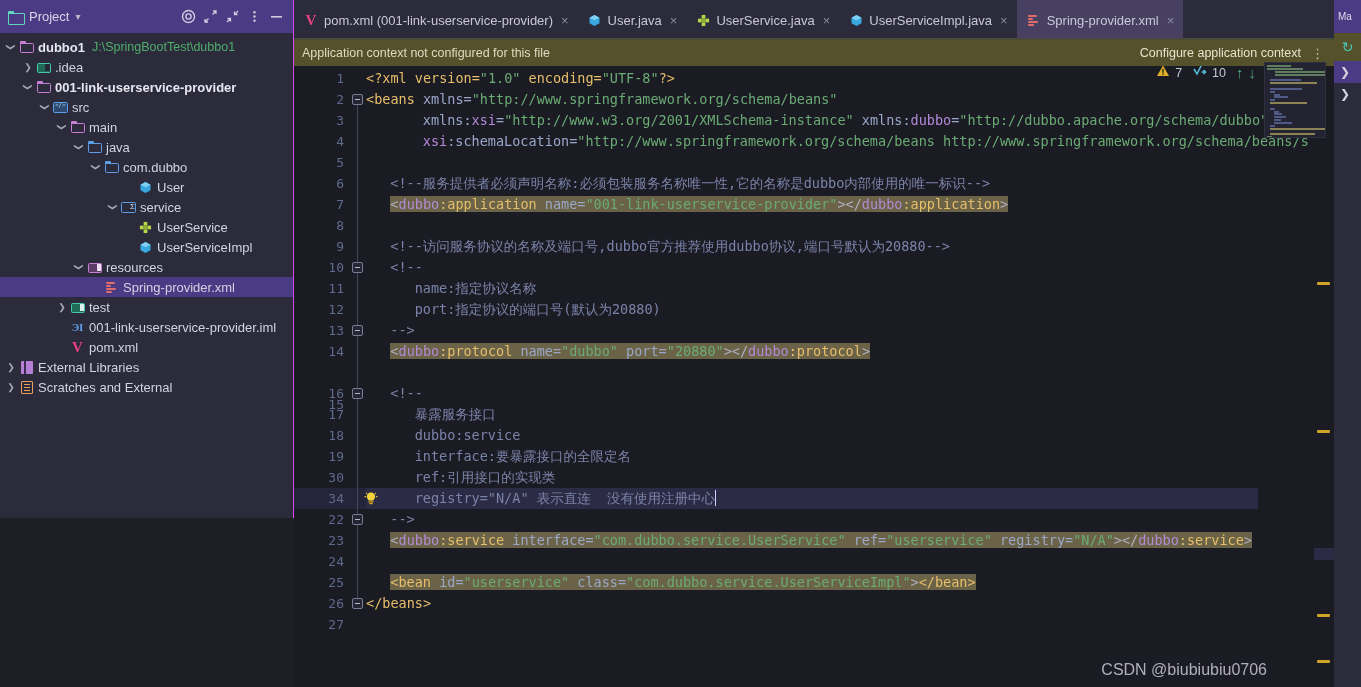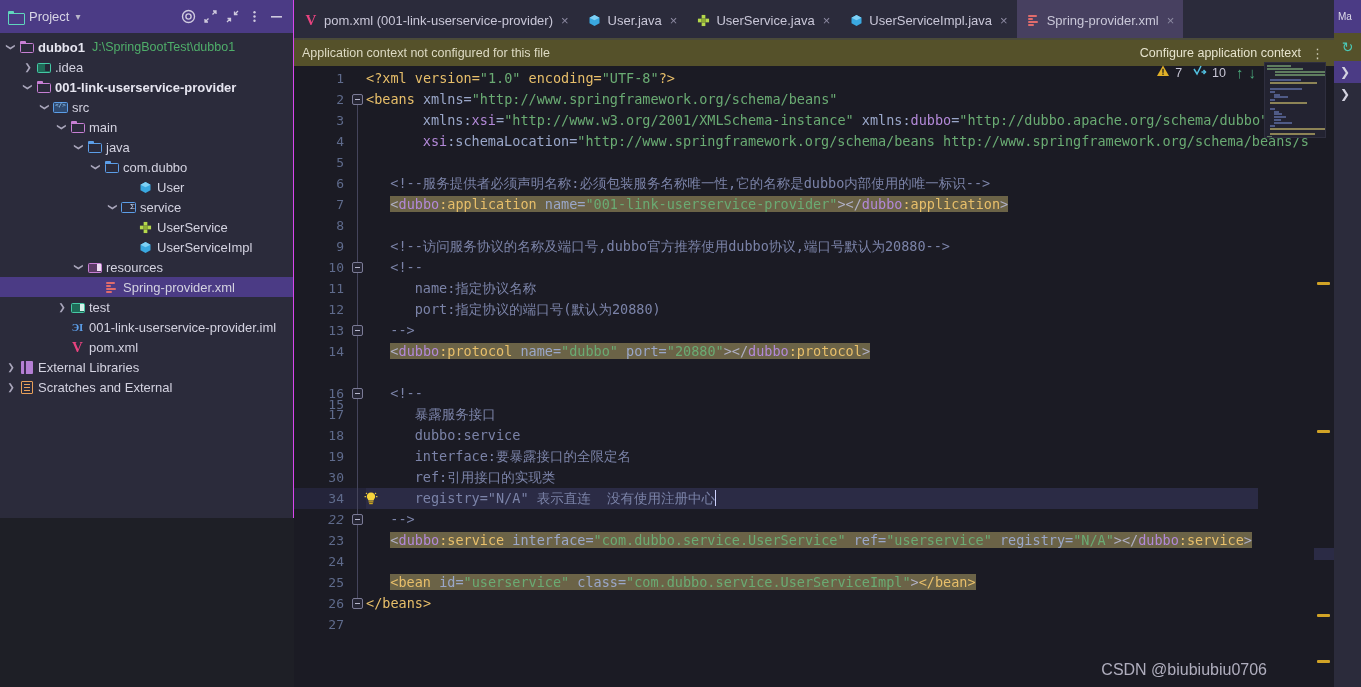--- a/index.html
+++ b/index.html
@@ -419,21 +419,21 @@
           <div class="gl" style="top: 233px;">12</div>
           <div class="gl" style="top: 254px;">13</div>
           <div class="gl" style="top: 275px;">14</div>
           <div class="gl" style="top: 296px; margin-top: 32px;">15</div>
           <div class="gl" style="top: 317px;">16</div>
           <div class="gl" style="top: 338px;">17</div>
           <div class="gl" style="top: 359px;">18</div>
           <div class="gl" style="top: 380px;">19</div>
           <div class="gl" style="top: 401px;">30</div>
           <div class="gl" style="top: 422px;">34</div>
-          <div class="gl" style="top: 443px; font-style: italic;">22</div>
+          <div class="gl" style="top: 443px;">22</div>
           <div class="gl" style="top: 464px;">23</div>
           <div class="gl" style="top: 485px;">24</div>
           <div class="gl" style="top: 506px;">25</div>
           <div class="gl" style="top: 527px;">26</div>
           <div class="gl" style="top: 548px;">27</div>
         </div>
       <div id="fold-col">
           <div class="fold-line" style="top: 33px; height: 504px;"></div>
           <div class="fold-box" style="top: 28px;"></div>
           <div class="fold-box" style="top: 196px;"></div>

